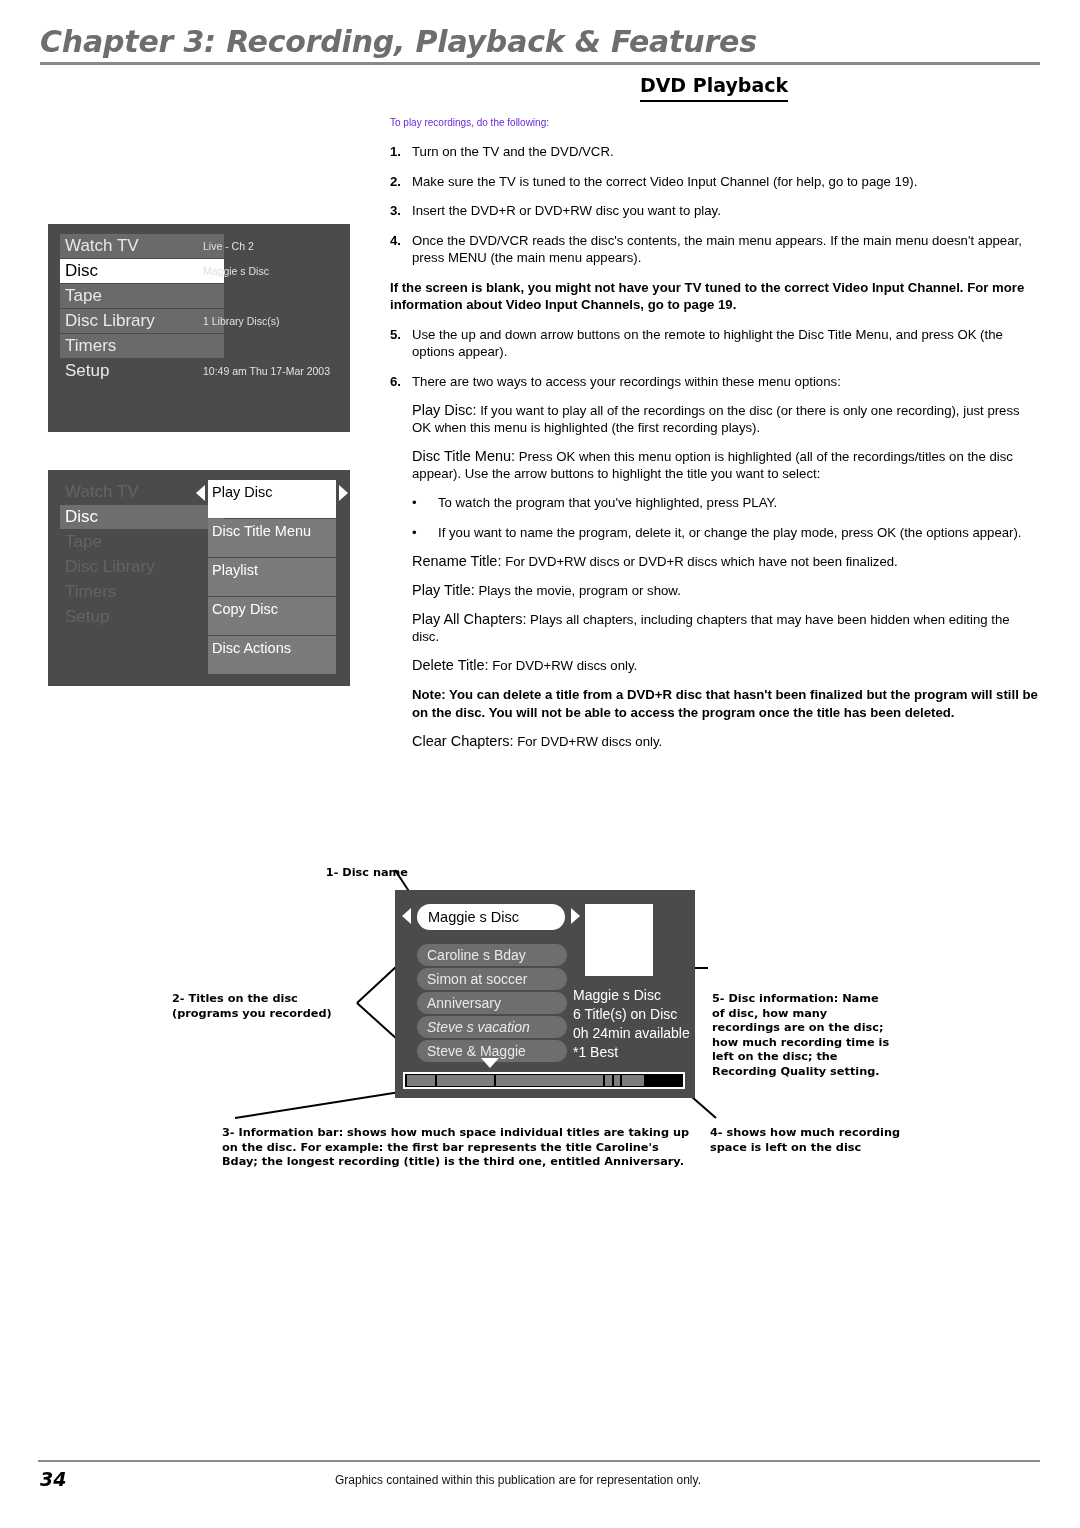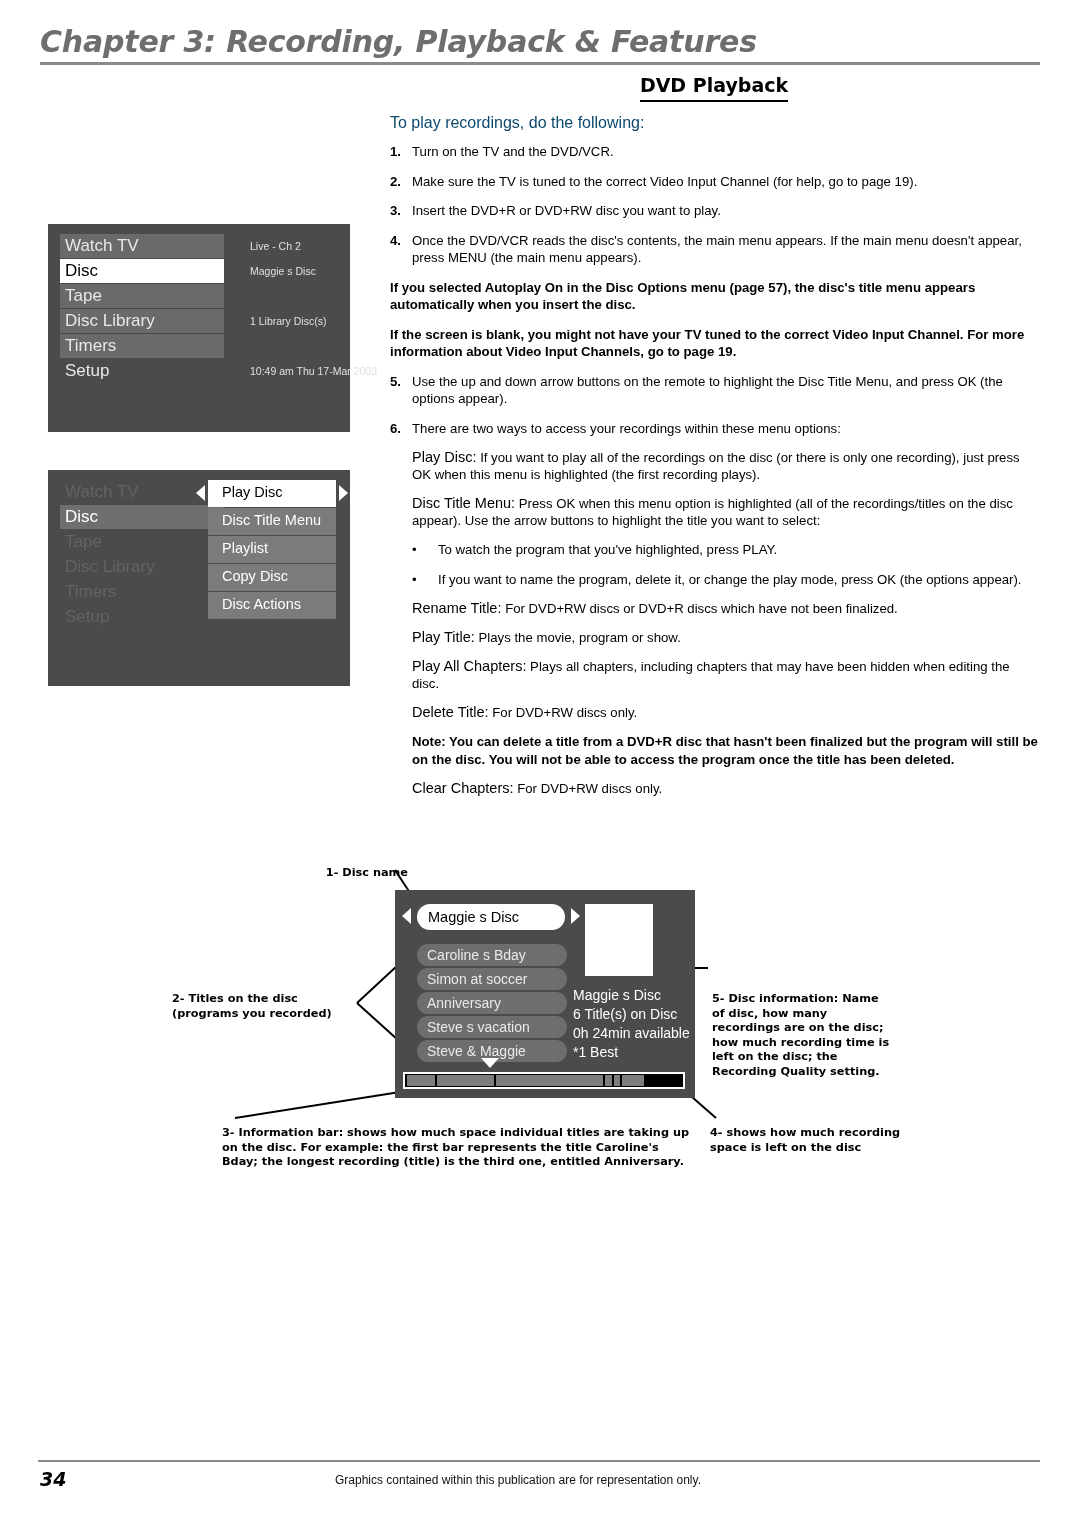--- a/index.html
+++ b/index.html
@@ -58,24 +58,24 @@
   .section-title-wrap {
     text-align: center;
     margin-bottom: 12px;
   }
   .section-title-inner {
     display: inline-block;
     border-bottom: 2px solid #000;
     padding-bottom: 2px;
   }
   .para {
-    font-size: 16px;
+    font-size: 10px;
     line-height: 17px;
     margin: 0 0 12px 0;
-    color: #0c4a6e;
+    color: #6d28d9;
   }
   .numlist-item {
     display: flex;
     margin: 0 0 12px 0;
     font-size: 13.2px;
     line-height: 17.5px;
   }
   .numlist-num {
     font-weight: bold;
     width: 22px;
@@ -163,38 +163,37 @@
     color: #ffffff;
   }
 
   .status-col {
     position: absolute;
     left: 155px;
     top: 10px;
     width: 145px;
     font-size: 10.5px;
     color: #e0e0e0;
-    margin-left: 47px;
   }
   .status-line { height: 25px; line-height: 25px; white-space: nowrap; }
 
   
   .submenu {
     position: absolute;
     left: 160px;
     top: 10px;
     width: 128px;
   }
   .sub-item {
-    height: 27px;
+    height: 38px;
     line-height: 24px;
     font-size: 14.5px;
     color: #ffffff;
     background: #7b7b7b;
-    padding-left: 14px;
+    padding-left: 4px;
     box-sizing: border-box;
     margin-bottom: 1px;
     white-space: nowrap;
   }
   .sub-item.sel {
     background: #ffffff;
     color: #000;
   }
   .tri-left, .tri-right {
     position: absolute;
@@ -361,21 +360,20 @@
   </div>
   <div class="numlist-item">
     <span class="numlist-num">3.</span>
     <span class="numlist-text">Insert the DVD+R or DVD+RW disc you want to play.</span>
   </div>
   <div class="numlist-item">
     <span class="numlist-num">4.</span>
     <span class="numlist-text">Once the DVD/VCR reads the disc's contents, the main menu appears. If the main menu doesn't appear, press MENU (the main menu appears).</span>
   </div>
 
-  <div class="note-bold">If you selected Autoplay On in the Disc Options menu (page 57), the disc's title menu appears automatically when you insert the disc.</div>
   <div class="note-bold">If the screen is blank, you might not have your TV tuned to the correct Video Input Channel. For more information about Video Input Channels, go to page 19.</div>
 
   <div class="numlist-item">
     <span class="numlist-num">5.</span>
     <span class="numlist-text">Use the up and down arrow buttons on the remote to highlight the Disc Title Menu, and press OK (the options appear).</span>
   </div>
   <div class="numlist-item">
     <span class="numlist-num">6.</span>
     <span class="numlist-text">There are two ways to access your recordings within these menu options:</span>
   </div>
@@ -472,21 +470,21 @@
 <div id="diagram-screen">
   <div class="tri-left" style="left:7px; top:18px;"></div>
   <div class="disc-name-pill">Maggie s Disc</div>
   <div class="tri-right" style="left:176px; top:18px;"></div>
 
   <div class="thumb-box"></div>
 
   <div class="title-pill" style="top:54px;">Caroline s Bday</div>
   <div class="title-pill" style="top:78px;">Simon at soccer</div>
   <div class="title-pill" style="top:102px;">Anniversary</div>
-  <div class="title-pill" style="top:126px;">Steve s vacation</div>
+  <div class="title-pill" style="top:126px;font-style:italic;">Steve s vacation</div>
   <div class="title-pill" style="top:150px;">Steve &amp; Maggie</div>
   <div class="down-caret"></div>
 
   <div class="disc-info">
     <div>Maggie s Disc</div>
     <div>6 Title(s) on Disc</div>
     <div>0h 24min available</div>
     <div>*1 Best</div>
   </div>
 

